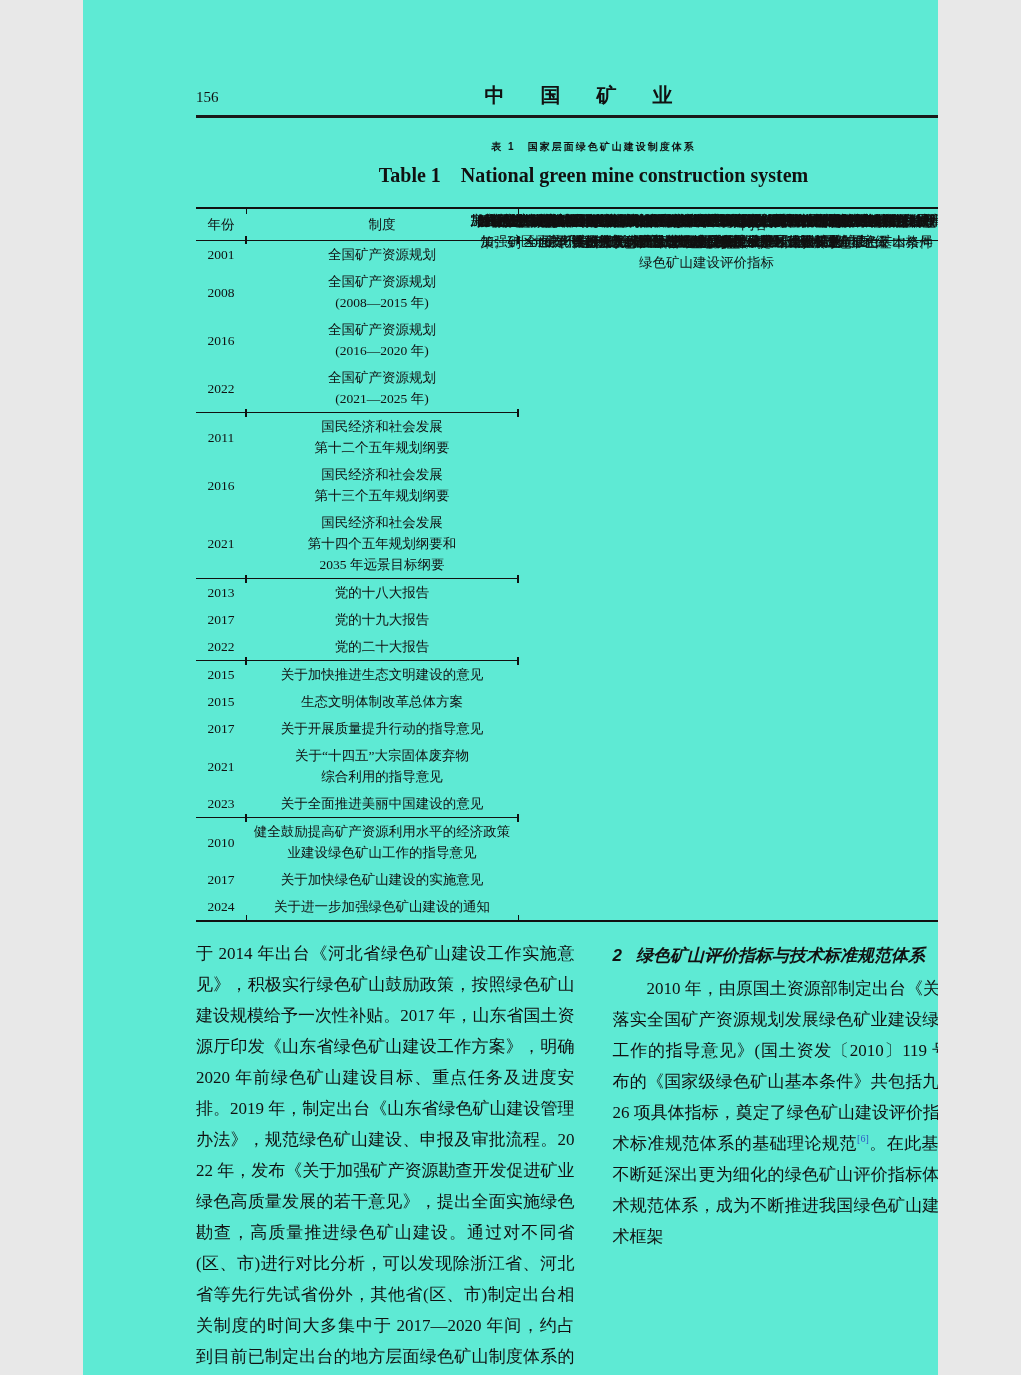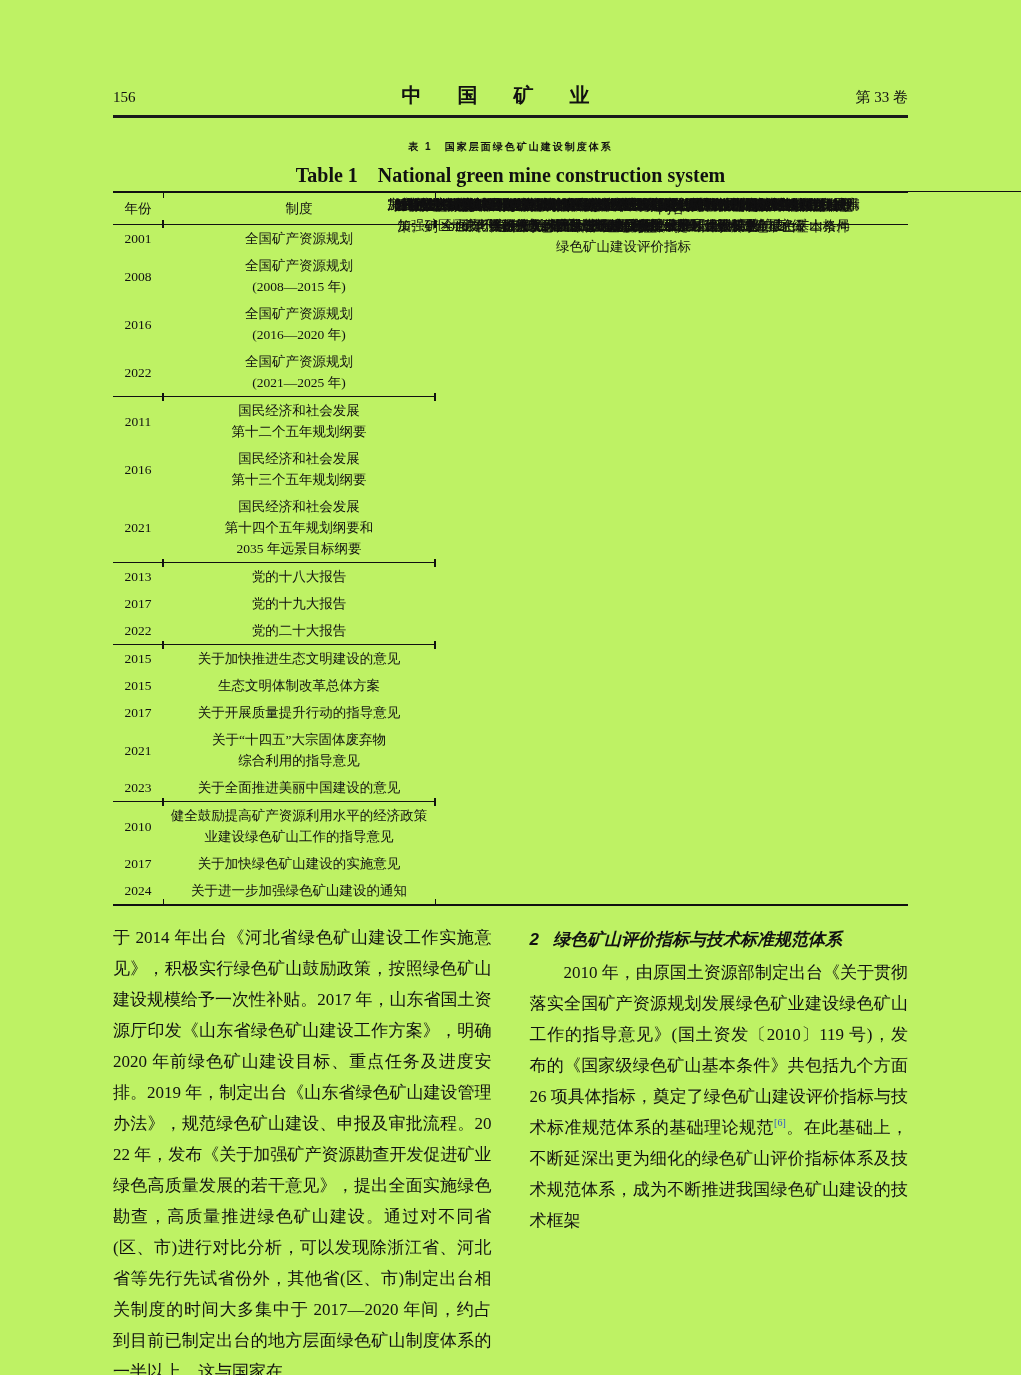--- a/index.html
+++ b/index.html
@@ -1,22 +1,22 @@
 <!DOCTYPE html>
 <html style="--link: #2e55c8;"><head>
 <meta charset="utf-8">
 <style>
   * { margin: 0; padding: 0; box-sizing: border-box; }
   html, body { background: #e8e8e8; }
   .page {
     position: relative;
-    width: 1021px;
+    width: 855px;
     height: 1375px;
     margin: 0 auto;
-    background: #bef264;
+    background: #5eead4;
     color: #111;
     font-family: "Liberation Serif", "DejaVu Serif", serif;
     overflow: hidden;
   }
   .content { position: absolute; left: 113px; top: 0; width: 795px; }
 
   
   .page-header {
     margin-top: 86px;
     display: flex;
@@ -45,21 +45,21 @@
   }
   .tbl-title-en {
     margin-top: 8px;
     text-align: center;
     font-family: "Liberation Serif", "DejaVu Serif", serif;
     font-weight: bold;
     font-size: 20px;
   }
 
   
-  .gm-table-wrap { position: relative; margin-top: 2px; }
+  .gm-table-wrap { position: relative; margin-top: 18px; }
   table.gm {
     width: 100%;
     border-collapse: collapse;
     border-top: 2.2px solid #111;
     border-bottom: 2.2px solid #111;
   }
   table.gm th, table.gm td {
     font-weight: normal;
     font-size: 13.5px;
     line-height: 21px;

